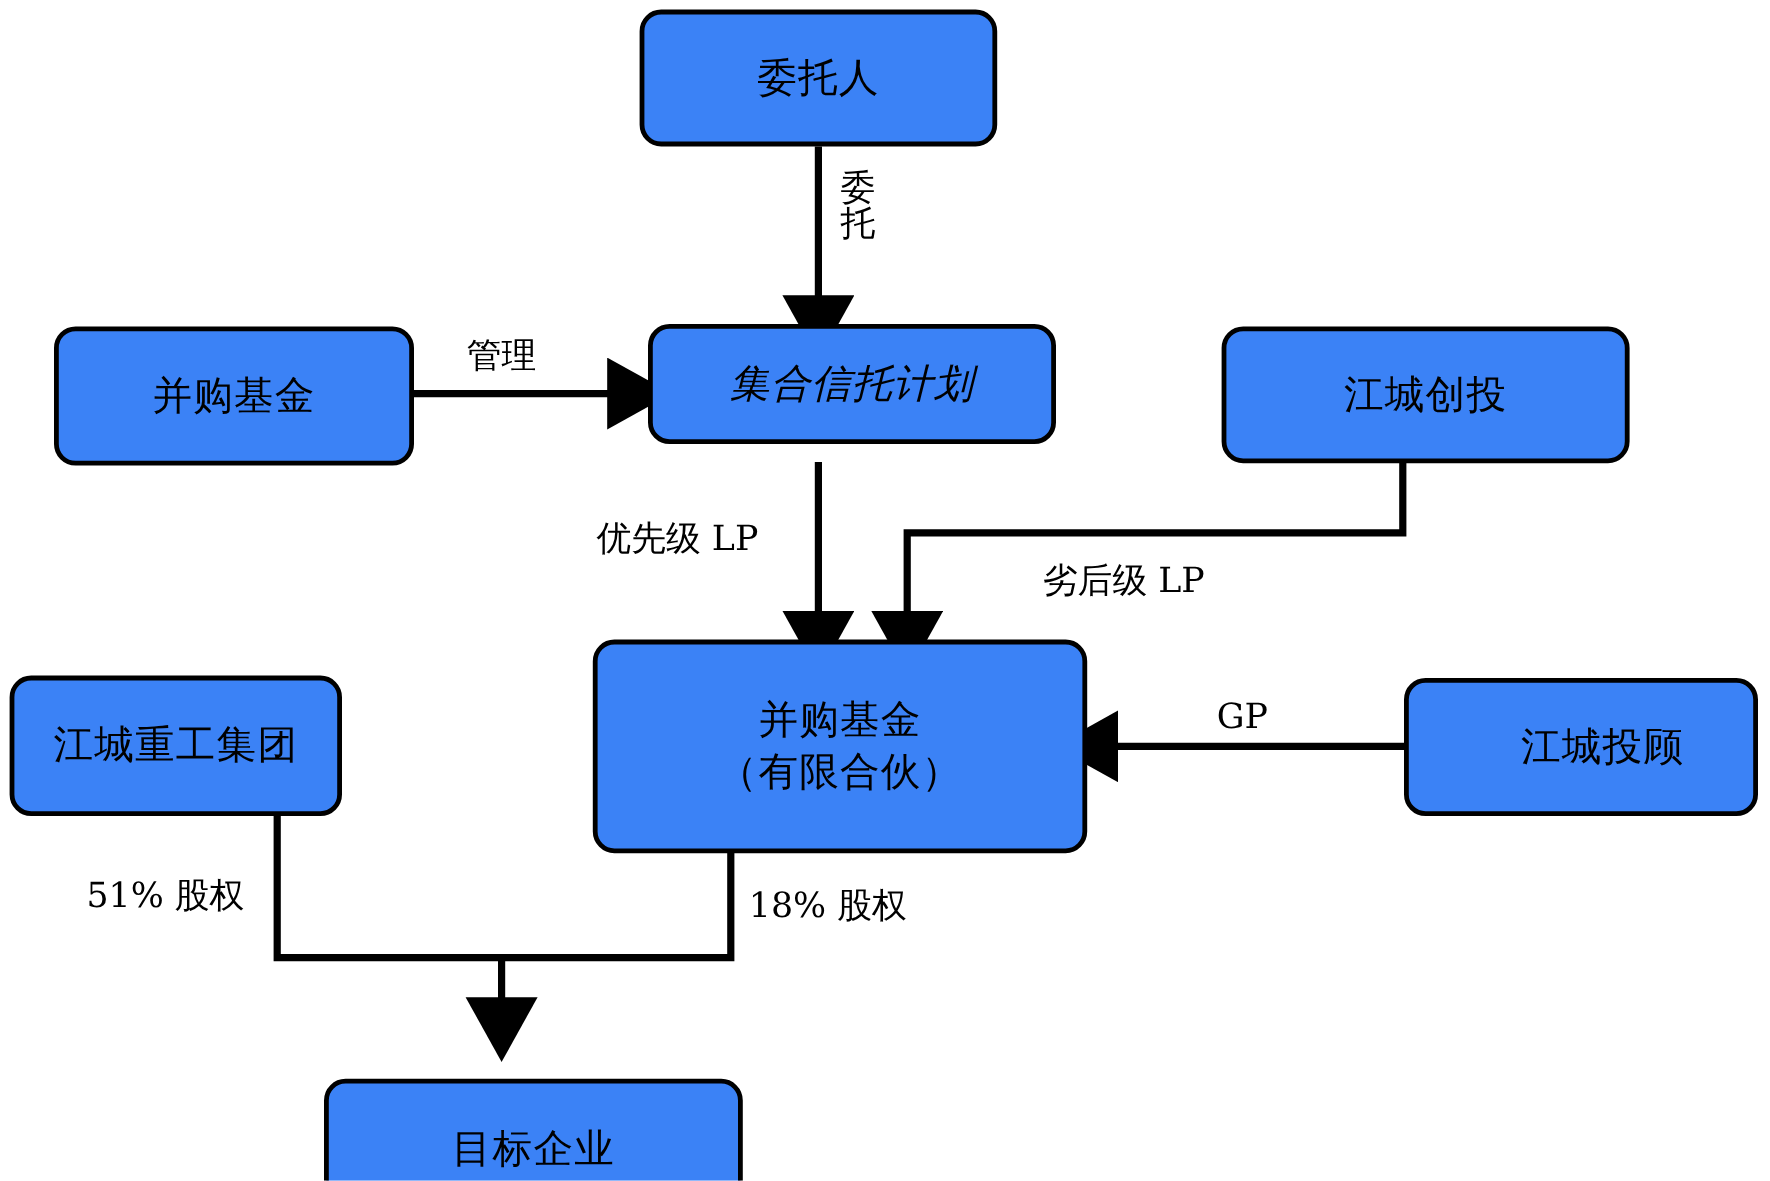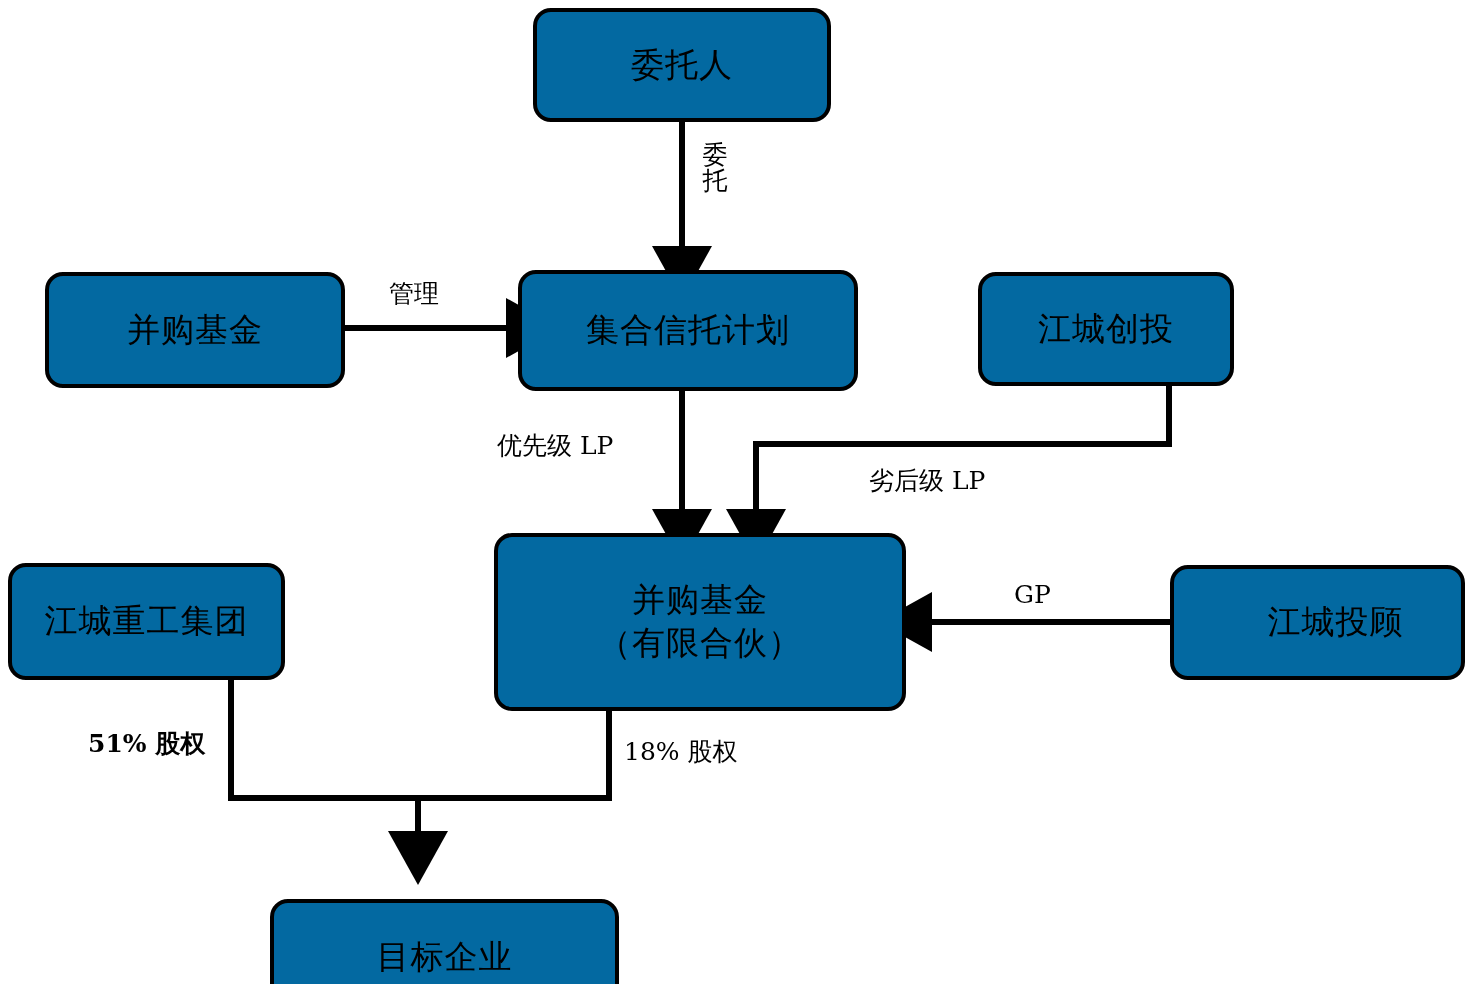--- a/index.html
+++ b/index.html
@@ -23,41 +23,41 @@
     left: 0;
     top: 0;
     width: 1475px;
     height: 984px;
   }
   .node {
     position: absolute;
     box-sizing: border-box;
     border: 4px solid #000000;
     border-radius: 18px;
-    background: #0369a1;
+    background: #3b82f6;
     display: flex;
     flex-direction: column;
     align-items: center;
     justify-content: center;
     text-align: center;
     color: #000000;
     font-family: "DejaVu Serif", "Liberation Serif", serif;
     font-size: 33px;
     line-height: 1.30;
     letter-spacing: 1px;
     z-index: 2;
   }
   .node .line2 {
     display: block;
   }
   .edge-label {
     position: absolute;
     color: #000000;
     font-family: "DejaVu Serif", "Liberation Serif", serif;
-    font-size: 25px;
+    font-size: 29px;
     line-height: 1.12;
     white-space: nowrap;
     background: transparent;
     z-index: 3;
   }
   .edge-label.vertical {
     white-space: normal;
     width: 34px;
     text-align: center;
     line-height: 1.02;
@@ -90,25 +90,25 @@
   </svg>
 
   <div class="node" style="left:533px; top:8px; width:298px; height:114px;">
     <span>委托人</span>
   </div>
 
   <div class="node" style="left:45px; top:272px; width:300px; height:116px;">
     <span>并购基金</span>
   </div>
 
-  <div class="node" style="left:518px; top:270px; width:340px; height:121px;">
+  <div class="node" style="left:540px; top:270px; width:340px; height:100px;font-style:italic;">
     <span>集合信托计划</span>
   </div>
 
-  <div class="node" style="left:978px; top:272px; width:256px; height:114px;text-align:center;">
+  <div class="node" style="left:1018px; top:272px; width:340px; height:114px;text-align:center;">
     <span>江城创投</span>
   </div>
 
   <div class="node" style="left:494px; top:533px; width:412px; height:178px;">
     <span class="line1">并购基金</span>
     <span class="line2">（有限合伙）</span>
   </div>
 
   <div class="node" style="left:1170px; top:565px; width:295px; height:115px;padding-left:36px;">
     <span>江城投顾</span>
@@ -125,17 +125,17 @@
   <div class="edge-label vertical" style="left:698px; top:142px;">委托</div>
 
   <div class="edge-label" style="left:389px; top:280px;">管理</div>
 
   <div class="edge-label" style="left:497px; top:432px;">优先级 LP</div>
 
   <div class="edge-label" style="left:869px; top:467px;">劣后级 LP</div>
 
   <div class="edge-label" style="left:1014px; top:581px;">GP</div>
 
-  <div class="edge-label" style="left:88px; top:730px;font-weight:bold;">51% 股权</div>
+  <div class="edge-label" style="left:72px; top:730px;">51% 股权</div>
 
   <div class="edge-label" style="left:624px; top:738px;">18% 股权</div>
 
 </div>
 
 </body></html>

